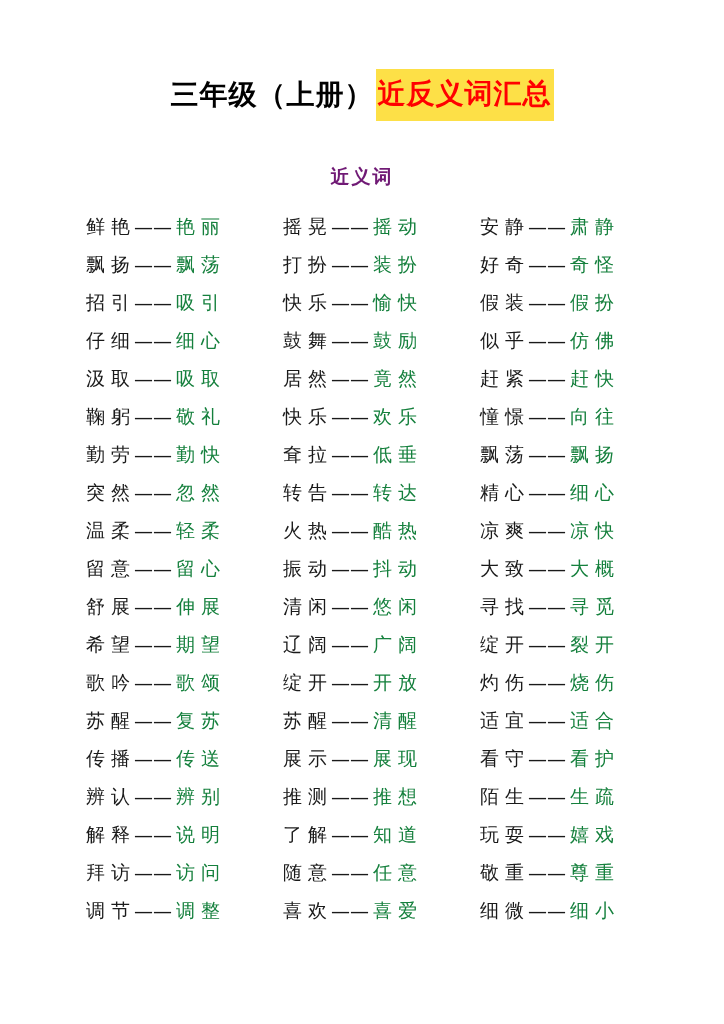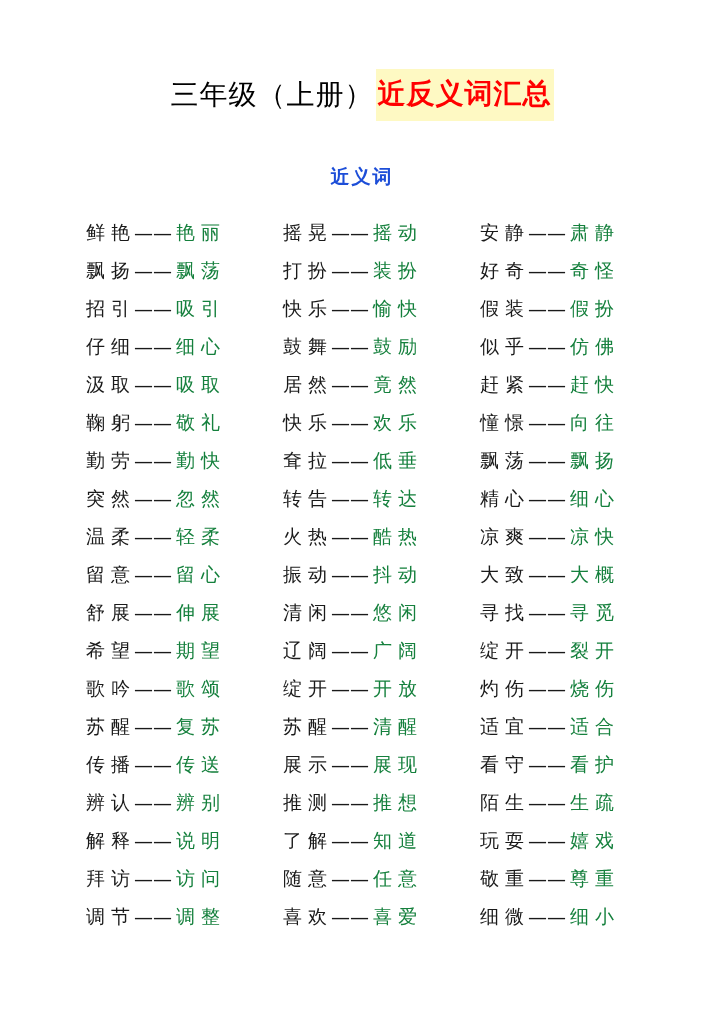--- a/index.html
+++ b/index.html
@@ -5,33 +5,33 @@
     html, body { margin: 0; padding: 0; background: #ffffff; }
     body {
       width: 724px; height: 1024px; position: relative; overflow: hidden;
       font-family: "DejaVu Sans", "Liberation Sans", sans-serif;
     }
     .title-row {
       position: absolute; top: 73px; left: 0; width: 724px; height: 44px;
       display: flex; justify-content: center; align-items: center;
     }
     .title-main {
-      font-size: 28px; font-weight: normal; color: #000000; letter-spacing: 1px;
+      font-size: 28px; font-weight: bold; color: #000000; letter-spacing: 1px;
       line-height: 44px;
     }
     .title-highlight {
-      font-size: 28px; font-weight: bold; color: #ff0000; background: #fef9c3;
+      font-size: 28px; font-weight: bold; color: #ff0000; background: #fde047;
       line-height: 44px; padding: 3px 2px 5px 2px; margin-left: 2px; letter-spacing: 1px;
     }
     .section-title {
       position: absolute; top: 164px; left: 0; width: 724px; text-align: center;
-      font-size: 19px; font-weight: bold; color: #1d4ed8; letter-spacing: 2px;
+      font-size: 19px; font-weight: bold; color: #701a75; letter-spacing: 2px;
     }
     .grid {
-      position: absolute; top: 214px; left: 86px;
+      position: absolute; top: 208px; left: 86px;
       display: grid; grid-template-columns: 197px 197px 197px; grid-auto-rows: 38px;
     }
     .entry {
       display: flex; align-items: center; height: 38px; font-size: 19px;
       white-space: nowrap;
     }
     .word { color: #1a1a1a; letter-spacing: 6px; }
     .dash { color: #1a1a1a; letter-spacing: 0px; margin: 0 4px 0 -2px; }
     .syn  { color: #15803d; letter-spacing: 6px; }
   </style>

